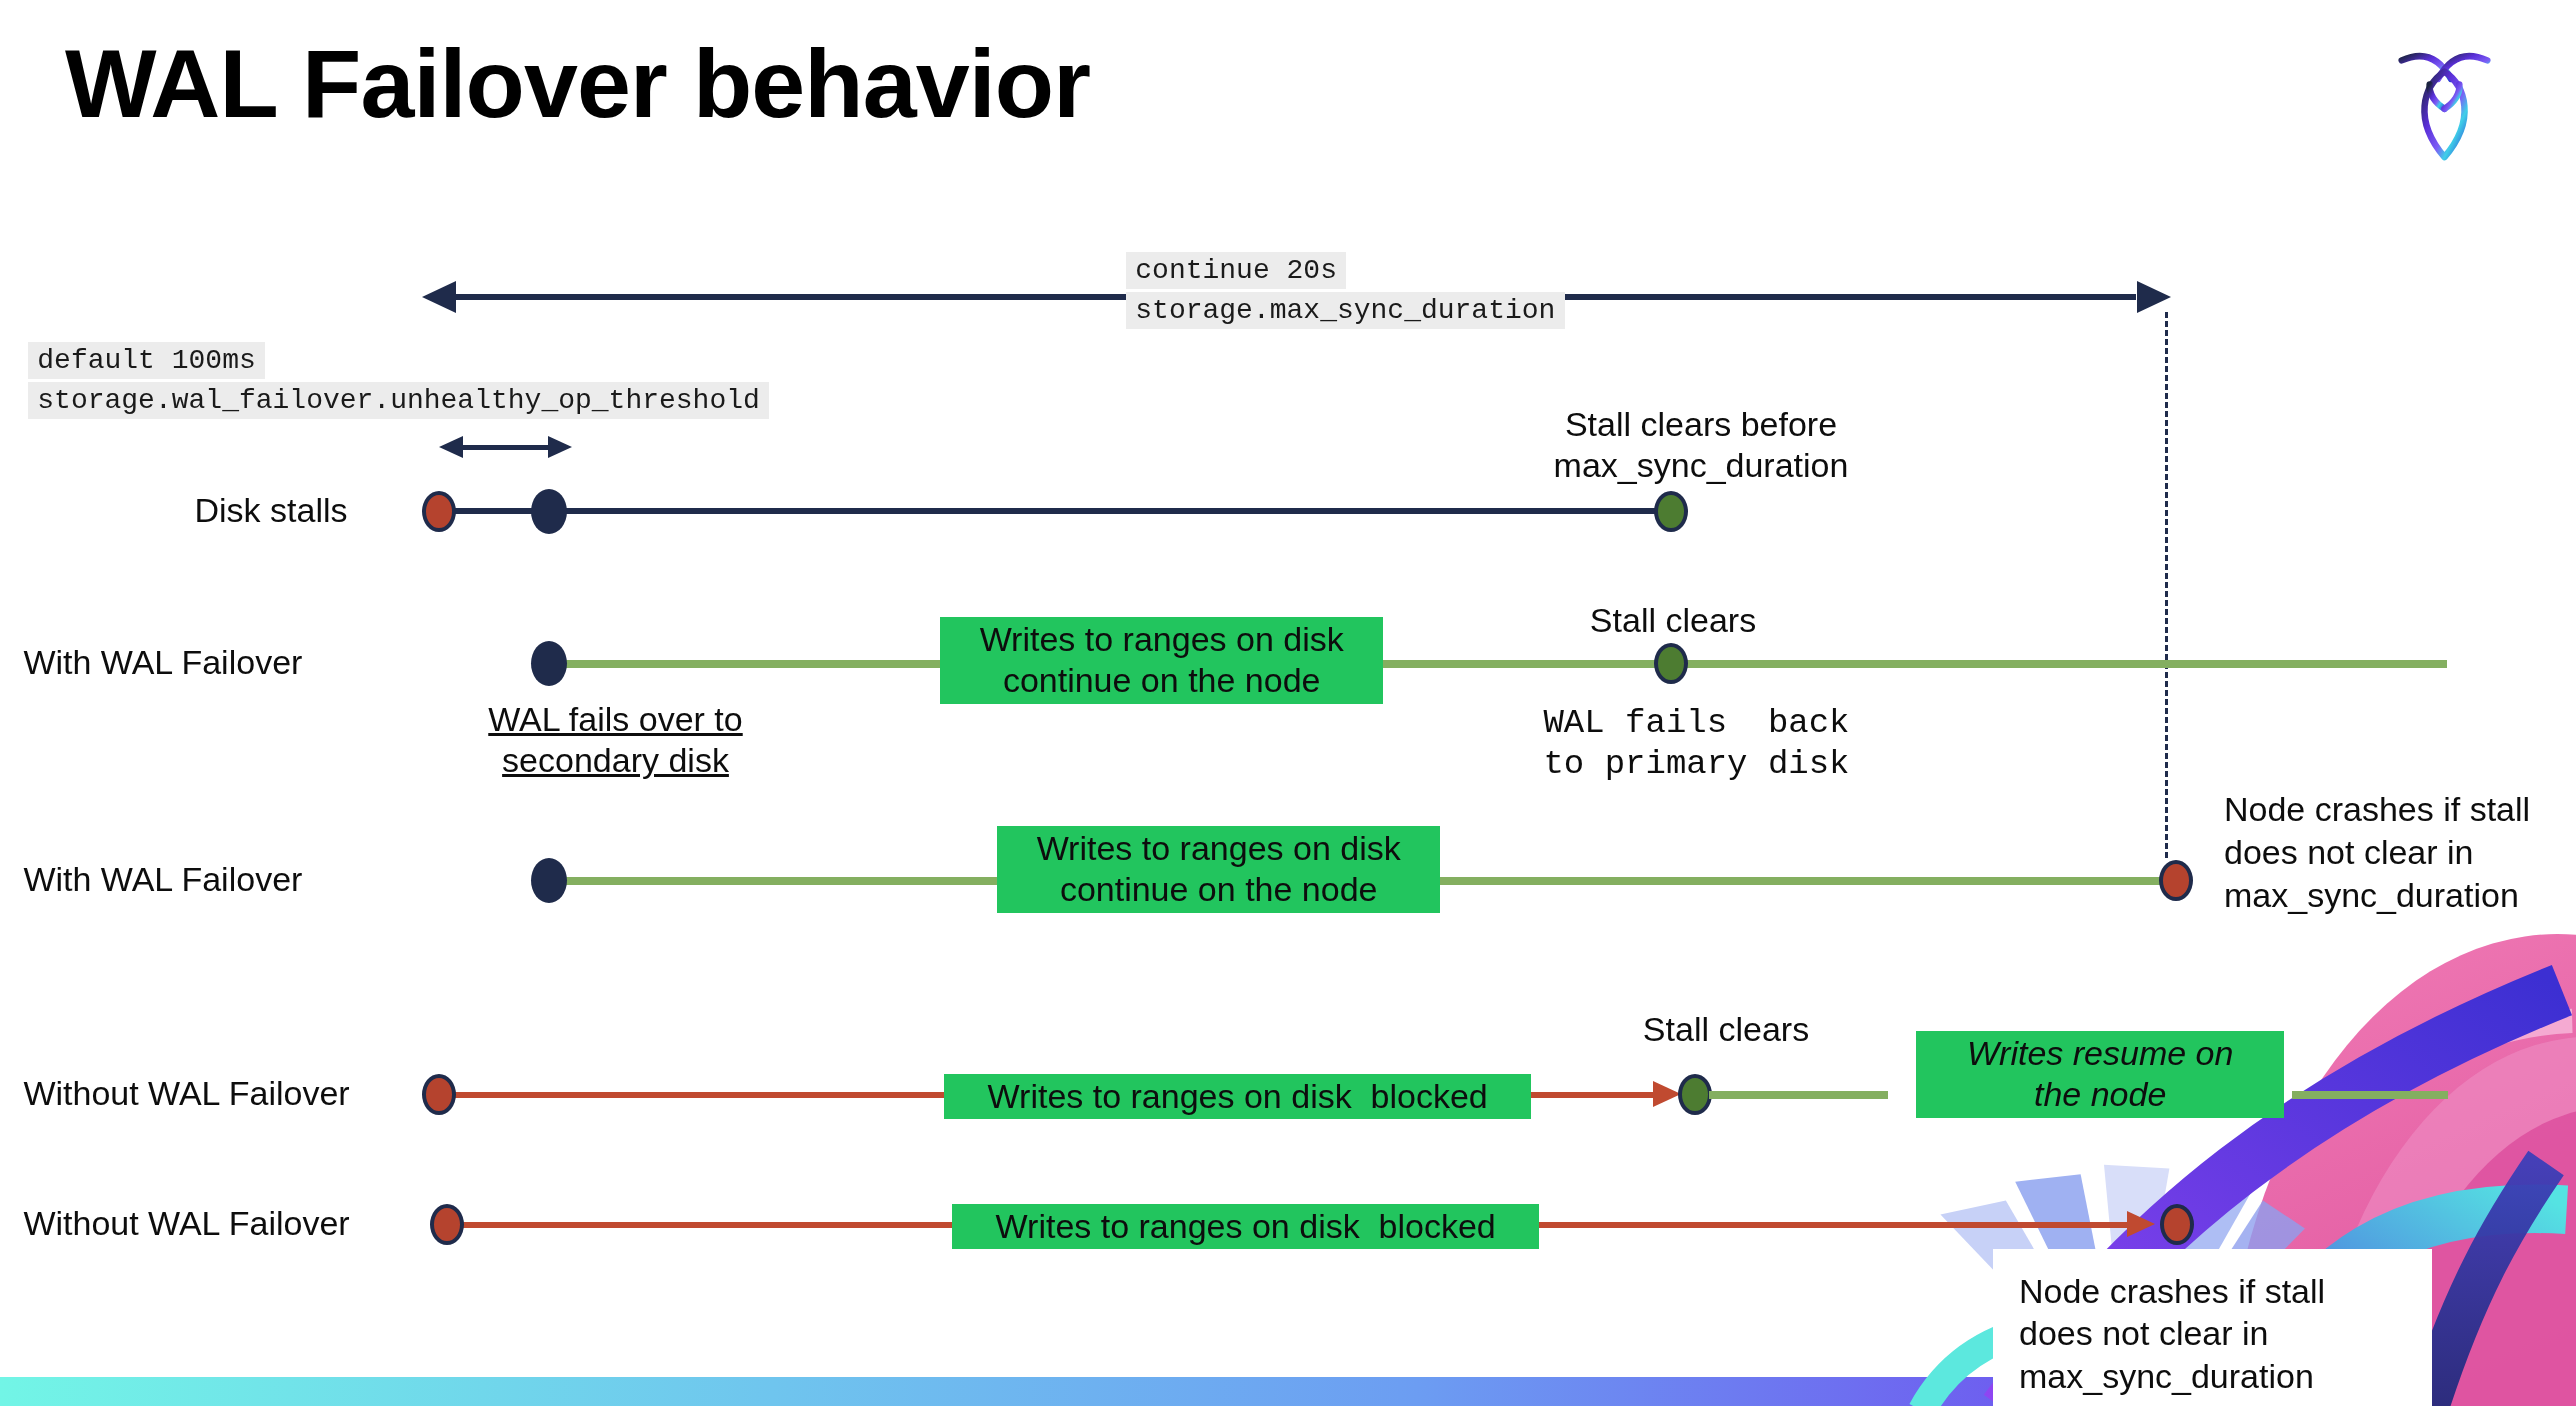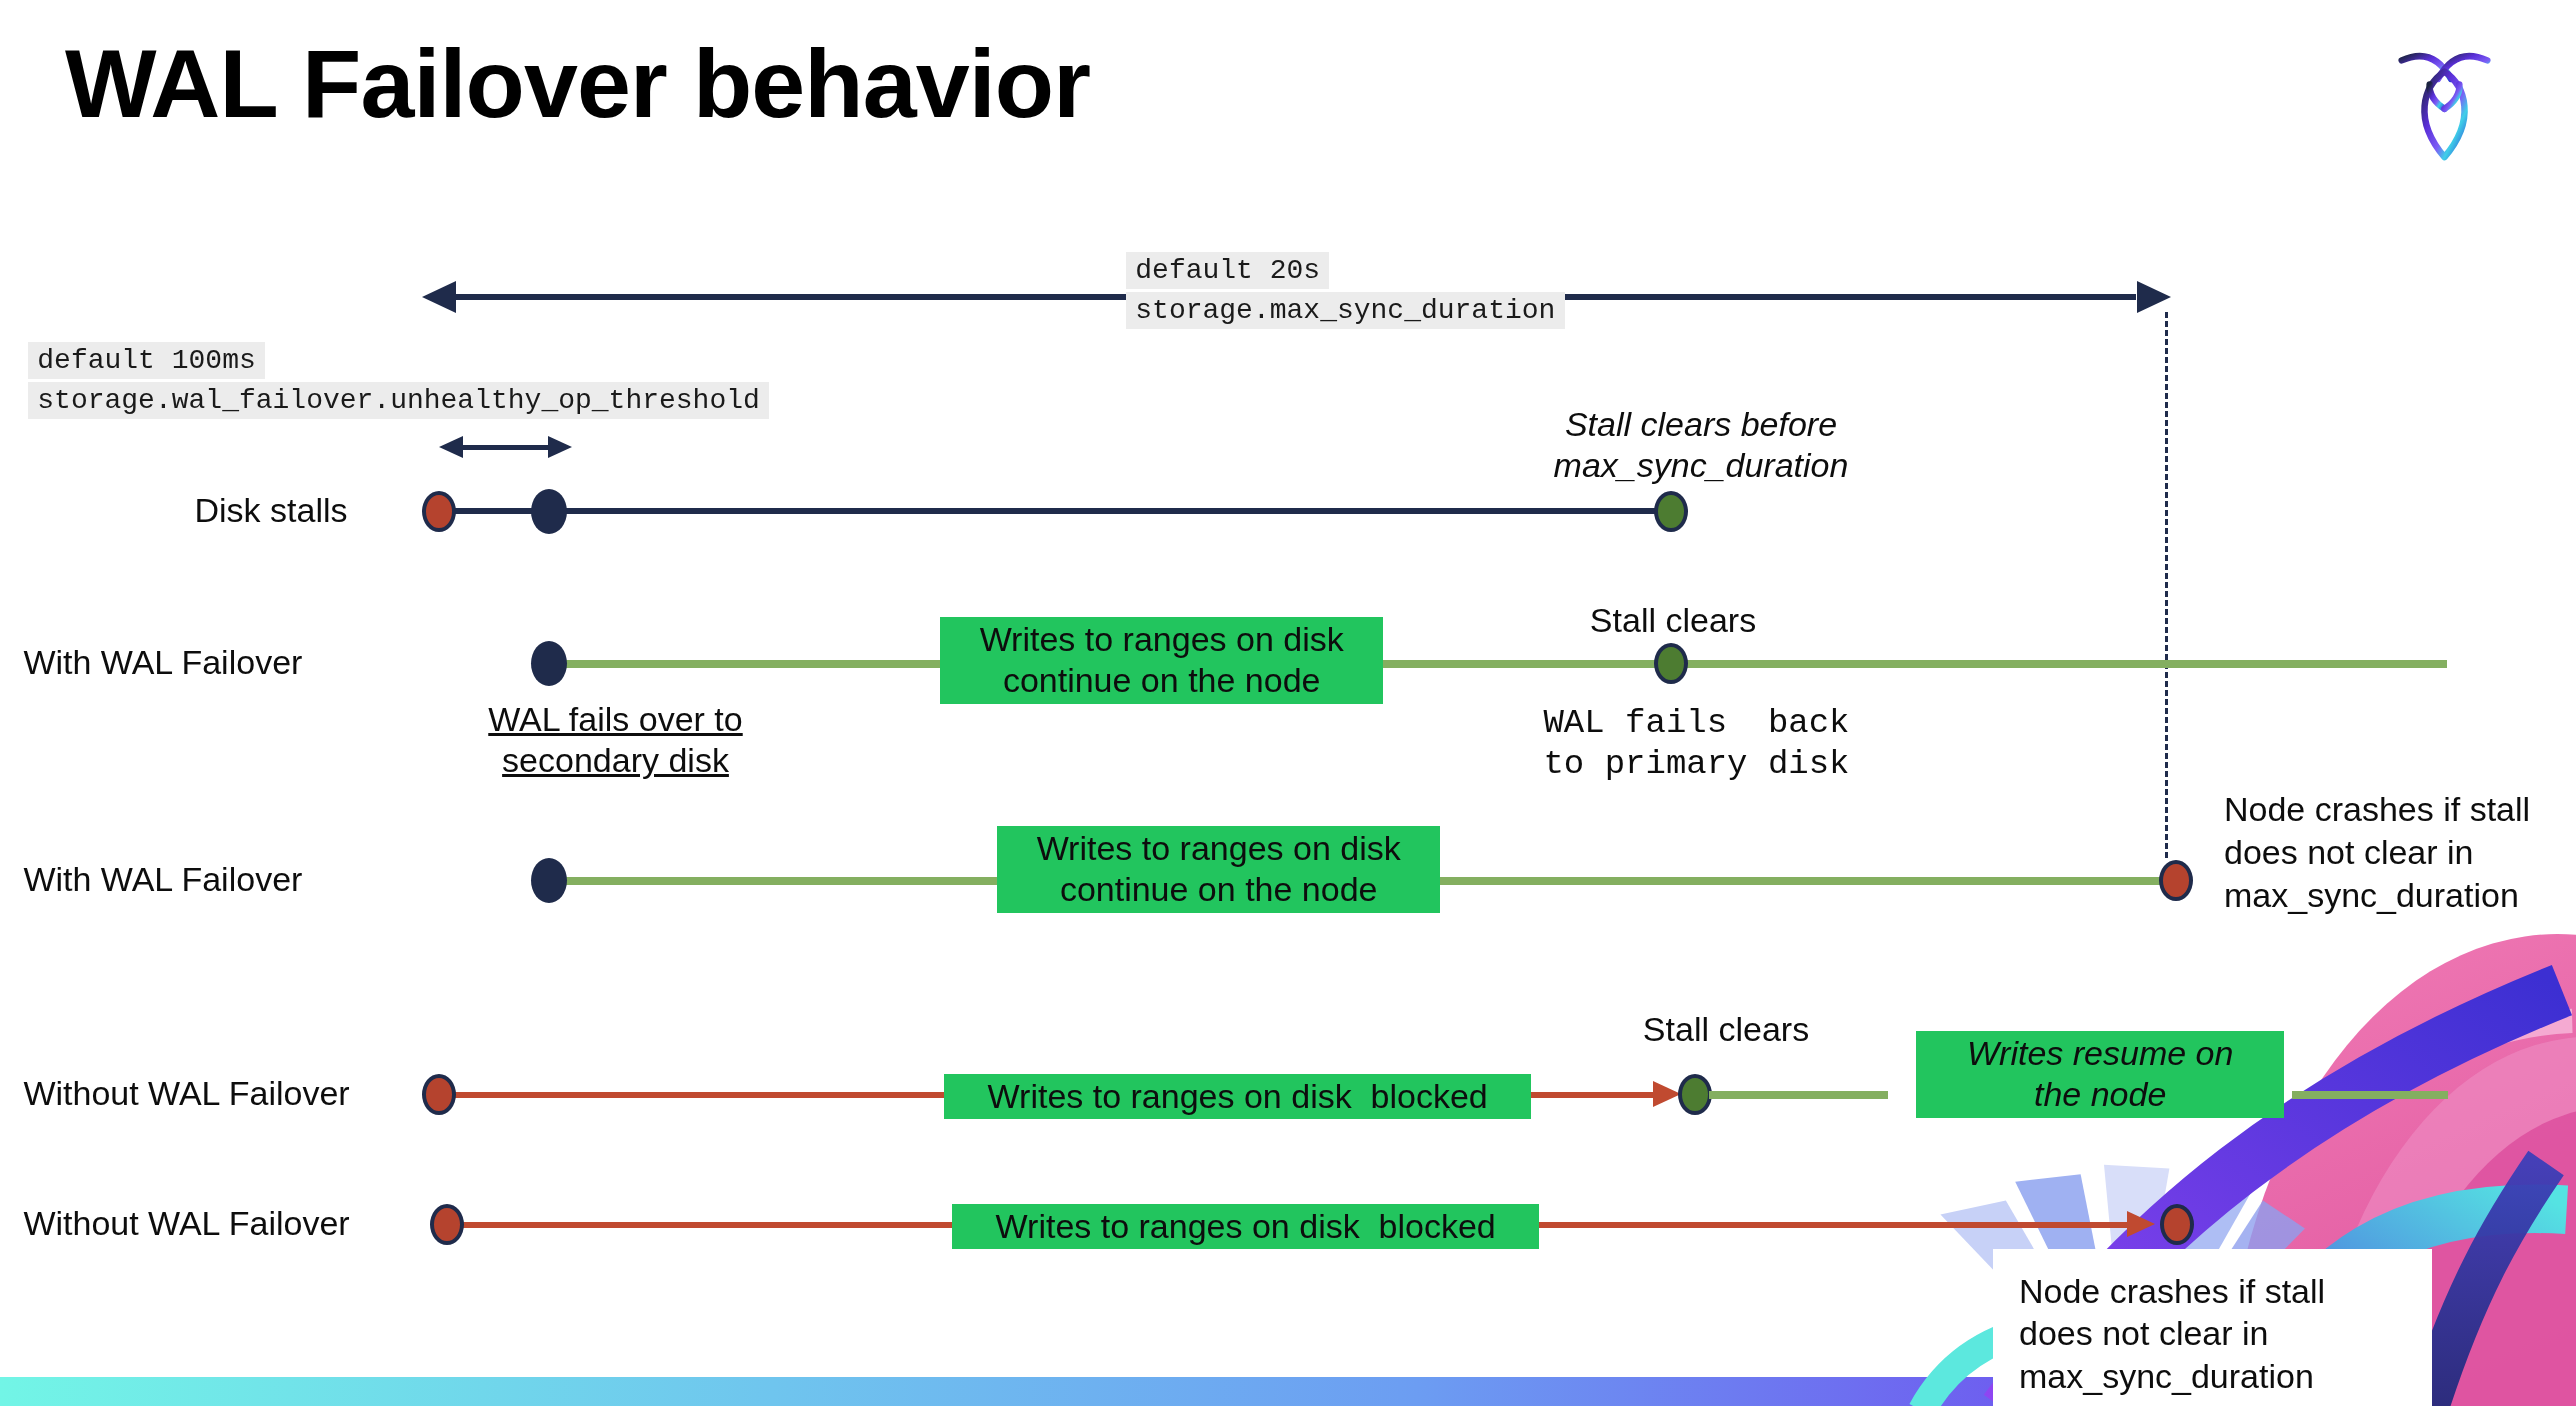--- a/index.html
+++ b/index.html
@@ -114,21 +114,21 @@
     <path d="M360,525 C430,360 540,300 710,310" stroke="url(#gradTeal)" stroke-width="52" fill="none"></path>
     <path d="M560,525 C600,400 640,330 688,260" stroke="url(#gradIndigo)" stroke-width="46" fill="none" opacity="0.95"></path>
     <path d="M20,525 C50,470 100,440 170,432" stroke="#5ce8de" stroke-width="30" fill="none"></path>
   </svg>
 
   <div>
     <div class="hline navy-line" style="left:454px; top:294px; width:1682px;"></div>
     <div class="tri l-navy" style="left:422px; top:281px;"></div>
     <div class="tri r-navy" style="left:2137px; top:281px;"></div>
     <div class="code" style="left:1126px; top:252px;">
-      <span class="cl"><span>default 20s</span></span>
+      <span class="cl"><span>continue 20s</span></span>
       <span class="cl"><span>storage.max_sync_duration</span></span>
     </div>
     <div class="dashed-vline" style="left:2165px; top:312px; height:546px;"></div>
   </div>
 
   <div>
     <div class="code" style="left:28px; top:342px;">
       <span class="cl"><span>default 100ms</span></span>
       <span class="cl"><span>storage.wal_failover.unhealthy_op_threshold</span></span>
     </div>
@@ -136,21 +136,21 @@
     <div class="tri l-navy-sm" style="left:439px; top:436px;"></div>
     <div class="tri r-navy-sm" style="left:548px; top:436px;"></div>
   </div>
 
   <div>
     <div class="row-label" style="left:140px; top:491px; width:262px; text-align:center;">Disk stalls</div>
     <div class="hline navy-line" style="left:438px; top:508px; width:1233px;"></div>
     <div class="dot red" style="left:422px; top:491px;"></div>
     <div class="dot navy" style="left:531px; top:489px;"></div>
     <div class="dot green" style="left:1654px; top:491px;"></div>
-    <div class="note center" style="left:1486px; top:404px; width:430px;font-style:italic;">
+    <div class="note center" style="left:1486px; top:404px; width:430px;">
       <div>Stall clears before</div>
       <div>max_sync_duration</div>
     </div>
   </div>
 
   <div>
     <div class="row-label" style="left:23.4px; top:643px;">With WAL Failover</div>
     <div class="hline green-line" style="left:561px; top:660px; width:1886px;"></div>
     <div class="dot navy" style="left:531px; top:641px;"></div>
     <div class="note center mask" style="left:940px; top:617px; width:421px;">

